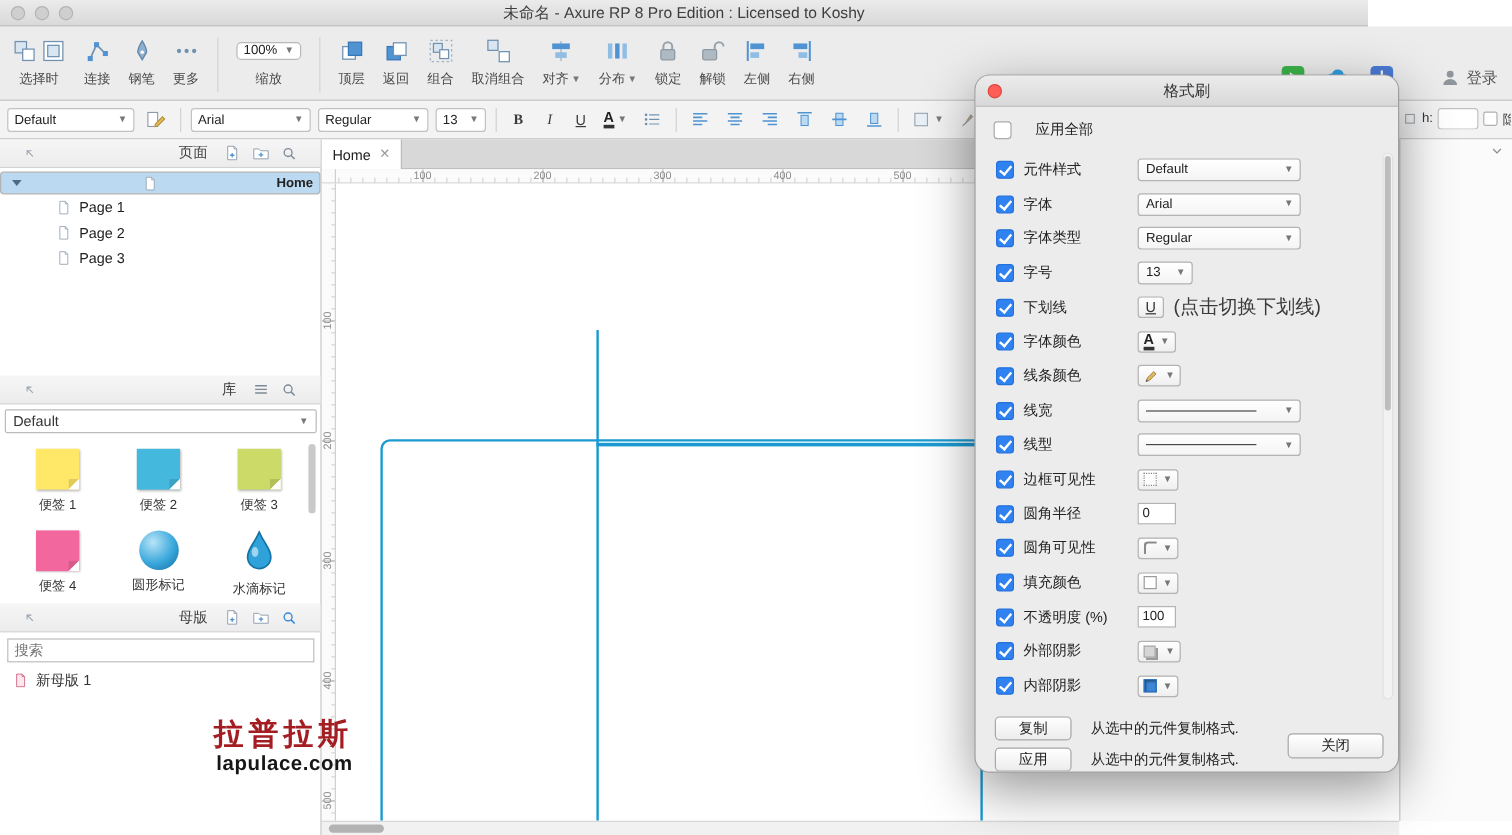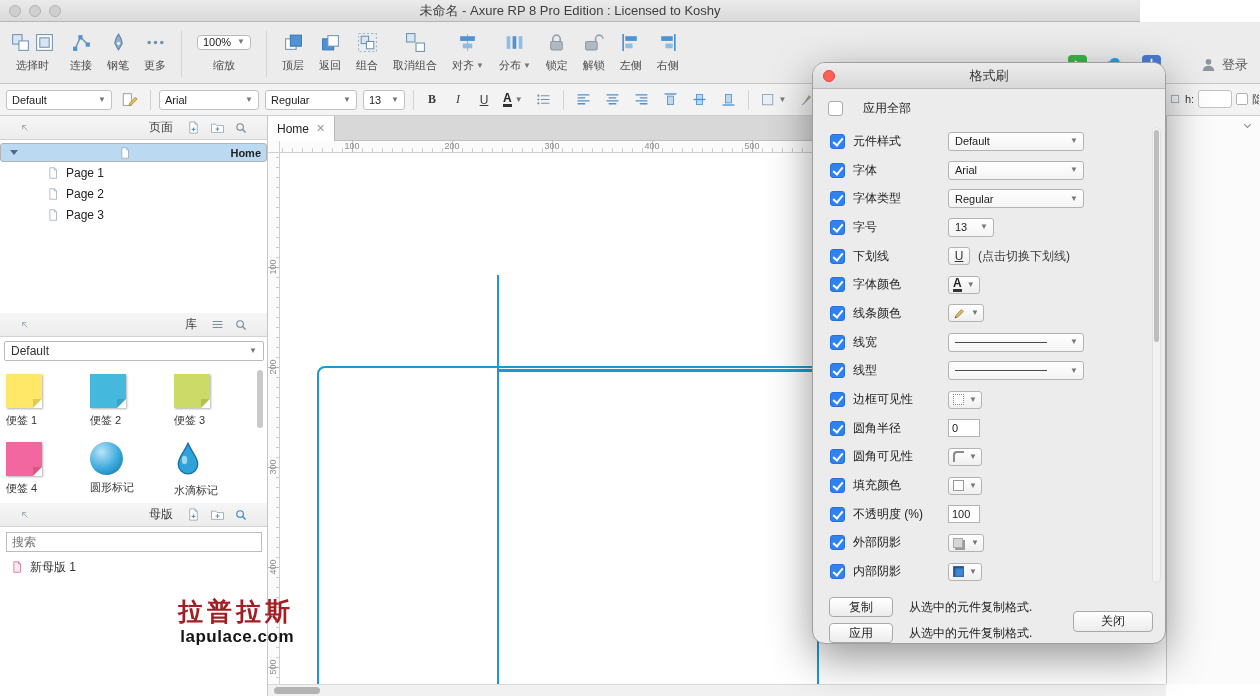--- a/index.html
+++ b/index.html
@@ -38,21 +38,21 @@
 .panel-title{font-size:12px;color:#3f3f3f;margin-left:auto;margin-right:4px}
 .ph-icons{display:flex;align-items:center;gap:9px}
 #pages-tree{padding-top:3px;height:173px}
 .tree-row{height:21px;display:flex;align-items:center;font-size:12px;color:#222;gap:6px}
 .tree-row.sel{background:#bcd9f2}
 .tree-row.sel .tree-label{font-weight:bold}
 .tw{width:10px;display:flex;justify-content:center;flex:none}
 .tri{width:0;height:0;border-left:4.5px solid transparent;border-right:4.5px solid transparent;border-top:5.5px solid #4f6b84}
 #lib-dd{margin:4px;width:260px;height:20px;background:#fff;border:1px solid #bbb;border-radius:2px;display:flex;align-items:center;justify-content:space-between;padding:0 6px;font-size:12px}
 #lib-grid{display:flex;flex-wrap:wrap;padding:6px 0 0 6px;height:138px}
-.lib-item{width:84px;height:68px;display:flex;flex-direction:column;gap:5px;padding-top:3px}
+.lib-item{width:84px;height:68px;display:flex;flex-direction:column;align-items:center;gap:5px;padding-top:3px}
 .lib-label{font-size:11px;color:#333}
 .sticky{width:36px;height:34px;position:relative;box-shadow:1px 1px 2px rgba(0,0,0,.3)}
 .sticky:after{content:"";position:absolute;right:0;bottom:0;width:0;height:0;border-style:solid;border-width:0 0 9px 9px;border-color:transparent transparent #fff transparent}
 .sticky:before{content:"";position:absolute;right:0;bottom:0;width:9px;height:9px;background:rgba(0,0,0,.12);clip-path:polygon(0 100%,100% 0,0 0)}
 .circle-marker{width:33px;height:33px;border-radius:50%;background:radial-gradient(circle at 35% 30%,#b8e4f7,#3aa8dc 55%,#15699c)}
 #lib-scroll{position:absolute;left:257px;top:254px;width:6px;height:58px;background:#c9c9c9;border-radius:3px}
 #masters-search{width:256px;height:20px;margin:5px 6px;border:1px solid #bdbdbd;font-size:12px;padding:0 5px;color:#a21caf;display:block}
 .master-row{height:20px;display:flex;align-items:center;gap:6px;padding-left:10px;font-size:12px}
 
 #canvas-area{position:absolute;left:268px;top:116px;width:898px;height:580px;background:#fff}
@@ -92,21 +92,21 @@
 .fmt-row{position:relative;height:28.7px;display:flex;align-items:center;padding-left:17px;gap:8px}
 .fmt-label{font-size:12px;color:#222}
 .fmt-ctrl{position:absolute;left:135px;display:flex;align-items:center}
 #dlg-scroll{position:absolute;right:4px;top:64px;width:9px;height:456px;background:#f2f2f2;border:1px solid #e0e0e0;border-radius:5px}
 #dlg-thumb{position:absolute;left:1px;top:2px;width:5px;height:212px;background:#bdbdbd;border-radius:3px}
 .sel{background:linear-gradient(#fff,#f4f4f4);border:1px solid #b3b3b3;border-radius:3px;height:19px;display:flex;align-items:center;justify-content:space-between;padding:0 5px 0 6px;font-size:11px;color:#222;gap:6px}
 .sel-w{width:136px}.sel-s{width:46px}
 .mini{border:1px solid #b3b3b3;border-radius:3px;background:linear-gradient(#fff,#efefef);height:18px;display:flex;align-items:center;padding:0 4px;gap:5px}
 .inp{width:32px;height:18px;border:1px solid #b3b3b3;font-size:11px;padding:0 3px;background:#fff;color:#222}
 .ubtn{width:22px;height:18px;border:1px solid #b3b3b3;border-radius:3px;background:linear-gradient(#fff,#eee);font-size:12px;color:#333;display:flex;align-items:center;justify-content:center;text-decoration:underline}
-.hint{font-size:12px;color:#3a3a3a;margin-left:8px;white-space:nowrap}
+.hint{font-size:16px;color:#3a3a3a;margin-left:8px;white-space:nowrap}
 .linepreview{width:92px;border-top:1px solid #4a4a4a}
 .ico-border{width:11px;height:11px;border:1px dotted #8a8a8a;background:#fff}
 .ico-corner{width:11px;height:11px;border-top:2px solid #8a8a8a;border-left:2px solid #8a8a8a;border-top-left-radius:4px}
 .ico-fill{width:11px;height:11px;border:1px solid #9a9a9a;background:#fff}
 .ico-oshadow{width:10px;height:10px;background:#d6d6d6;border:1px solid #aaa;box-shadow:2px 2px 0 #9a9a9a;margin-right:3px}
 .ico-ishadow{width:11px;height:11px;background:#3d87d6;border:1px solid #2a6db5;box-shadow:inset 1px 1px 2px rgba(0,0,0,.5)}
 .dlg-act{position:absolute;left:16px;display:flex;align-items:center}
 #act-copy{top:534px}#act-apply{top:560px}
 .dlg-btn{width:64px;height:20px;background:linear-gradient(#fff,#ececec);border:1px solid #a8a8a8;border-radius:4px;font-size:12px;color:#222;display:flex;align-items:center;justify-content:center}
 .act-hint{margin-left:16px;font-size:12px;color:#222}

